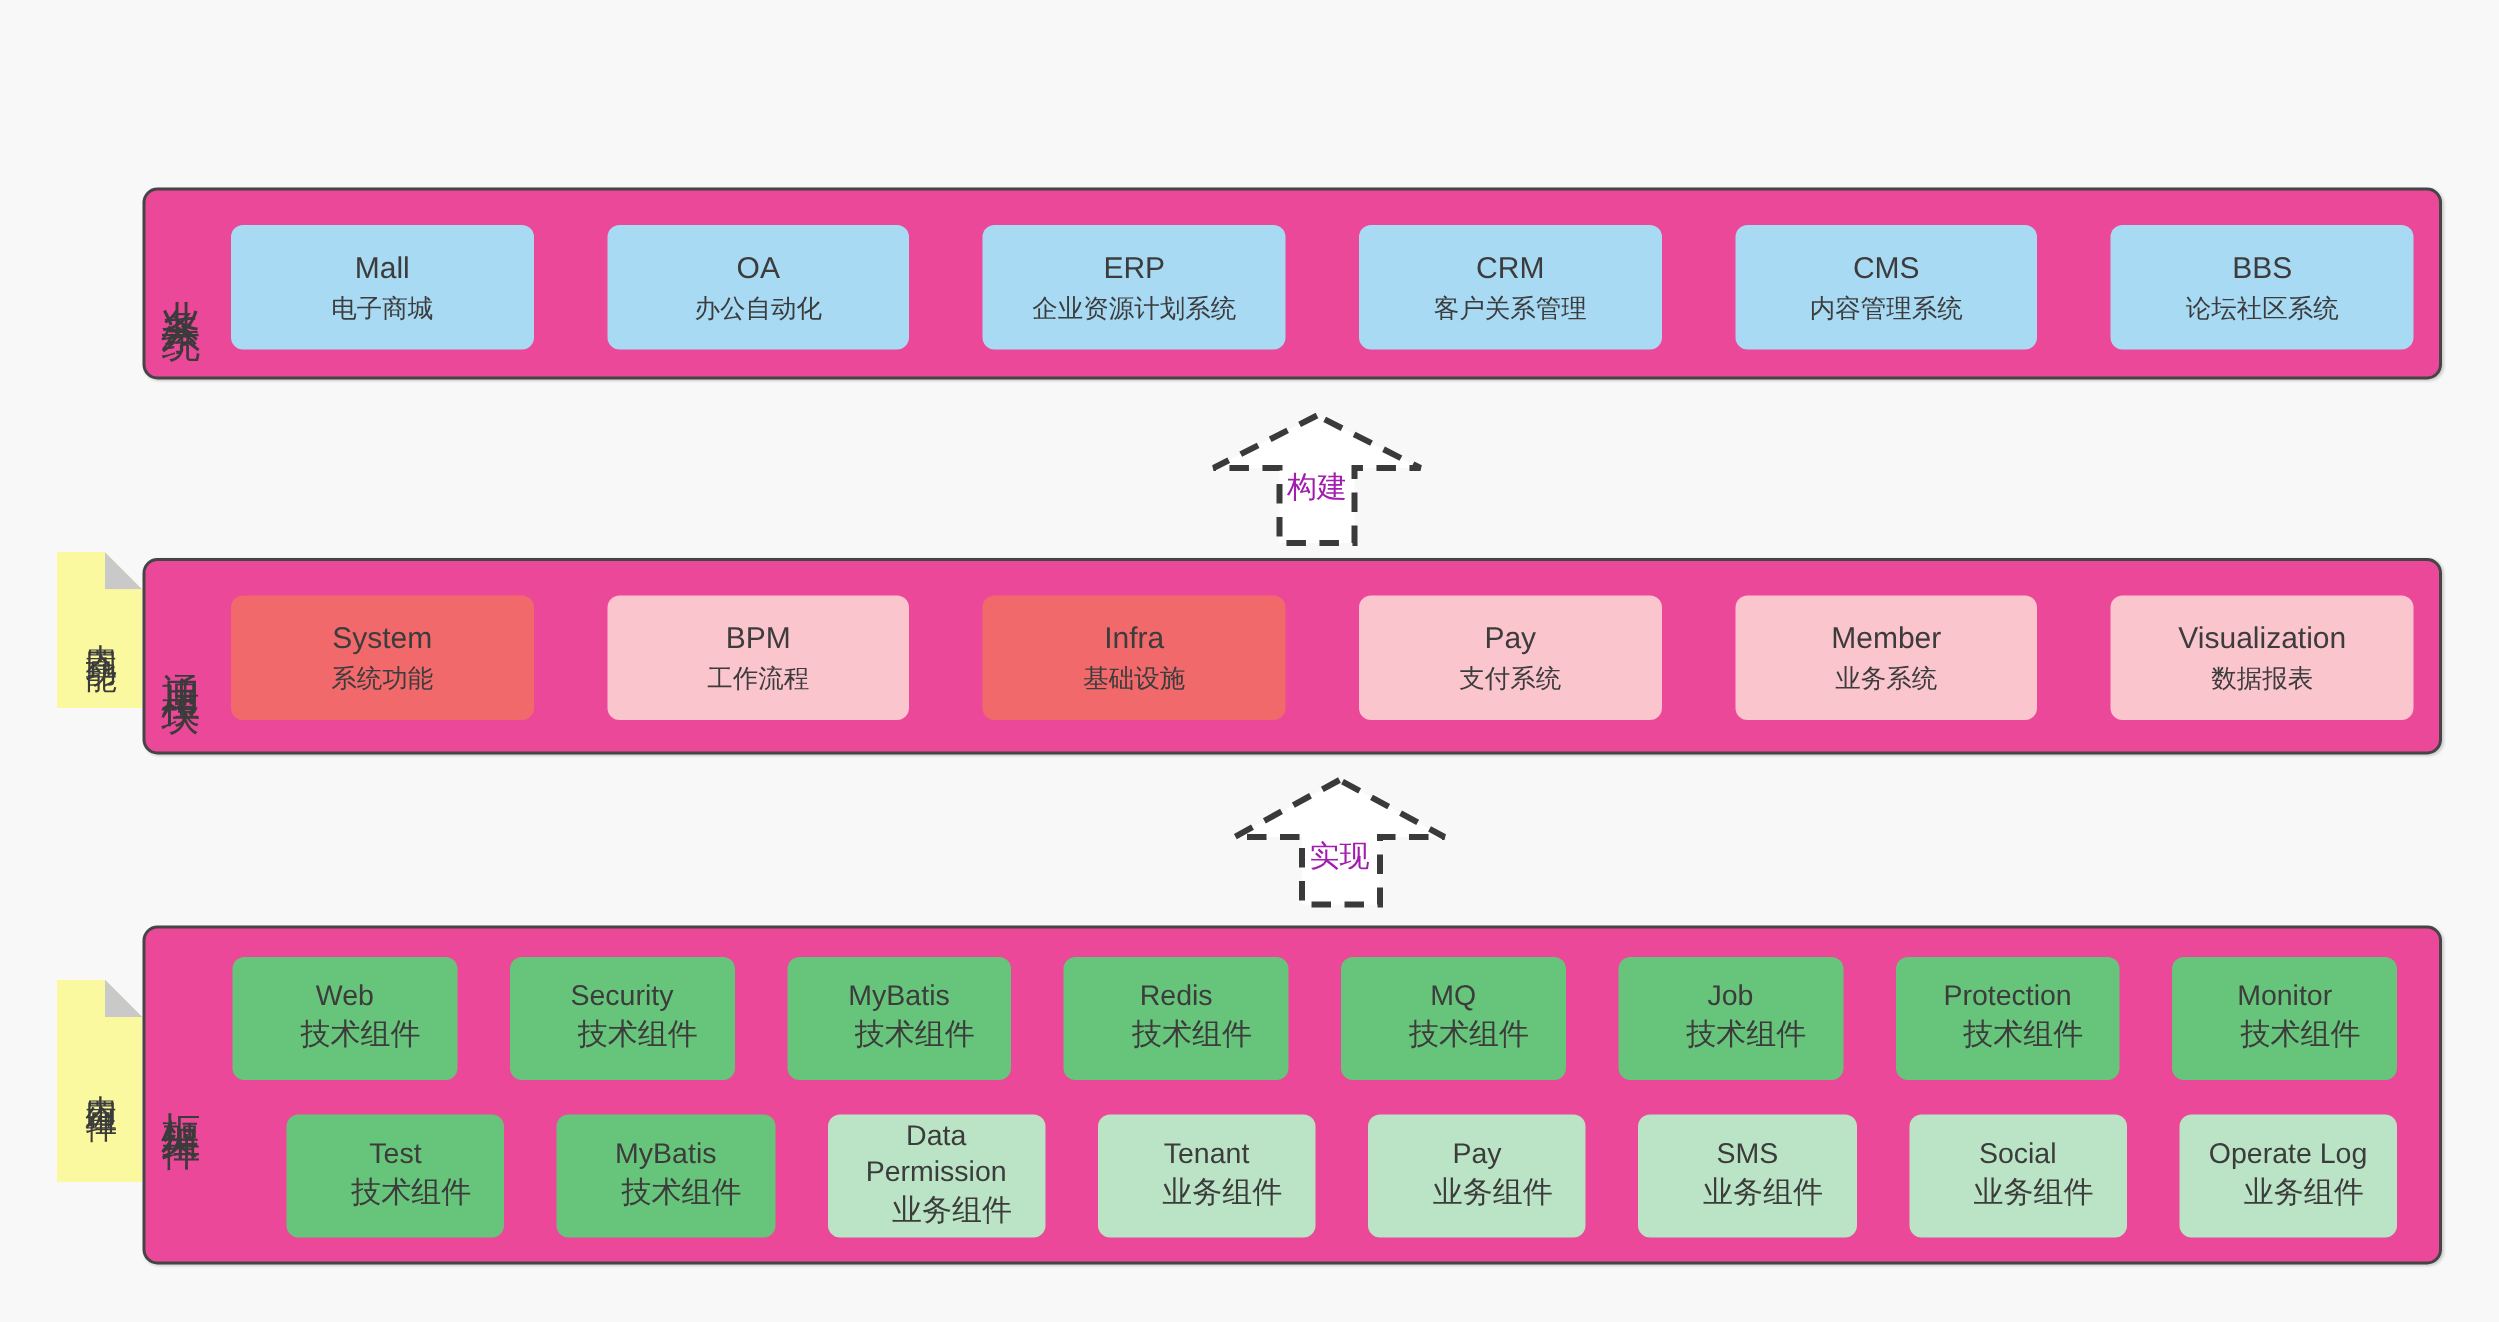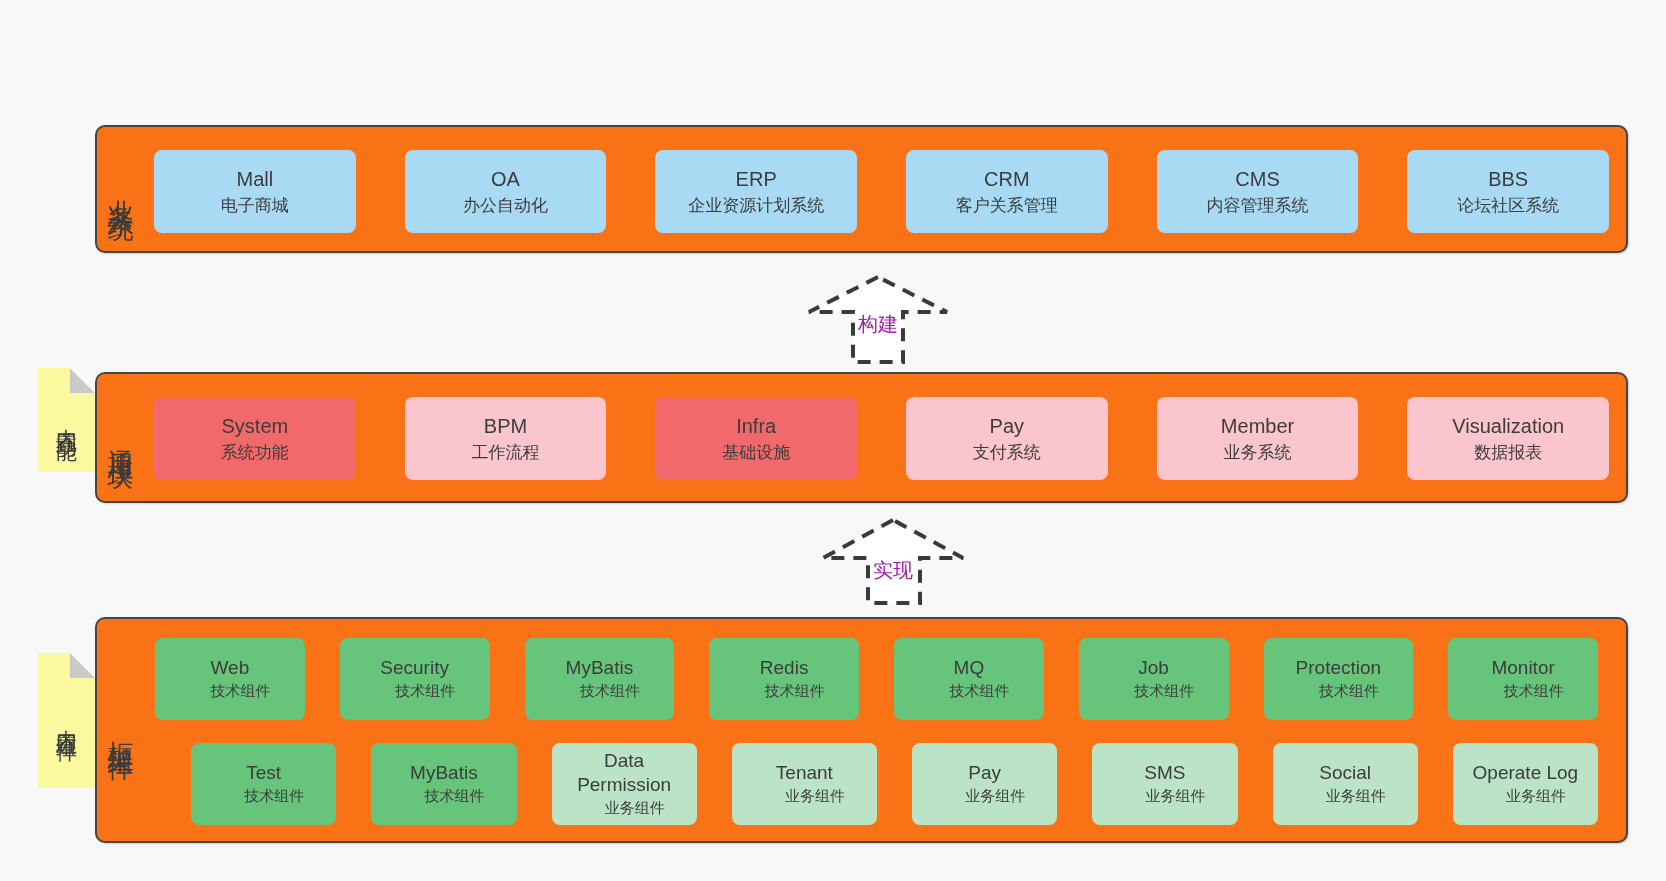--- a/index.html
+++ b/index.html
@@ -5,21 +5,21 @@
   html,body{margin:0;padding:0;}
   body{
     width:1666px;height:881px;position:relative;overflow:hidden;
     background:#f8f8f8;
     font-family:"Liberation Sans","DejaVu Sans",sans-serif;
     color:#3c3c3c;
   }
   
   .band{
     position:absolute;left:95px;width:1529px;
-    background:#f97316;border:2px solid #454545;border-radius:10px;
+    background:#ec4899;border:2px solid #454545;border-radius:10px;
     box-shadow:1px 1px 2px rgba(0,0,0,0.18);
   }
   #band-business{top:125px;height:124px;}
   #band-modules {top:372px;height:127px;}
   #band-components{top:617px;height:222px;}
   .side-label{
     position:absolute;left:7px;top:50%;transform:translateY(-50%);
     writing-mode:vertical-rl;text-orientation:upright;
     font-size:26px;letter-spacing:5px;color:#3b3b3b;white-space:nowrap;
   }
@@ -31,21 +31,21 @@
   #band-components .boxes.row1{top:19px;}
   #band-components .boxes.row2{top:124px;padding-left:36px;}
   .box{
     flex:1;border-radius:8px;
     display:flex;flex-direction:column;align-items:center;justify-content:center;
     text-align:center;line-height:1.42;padding:2px 4px;box-sizing:border-box;
   }
   .box .en{font-size:20px;}
   .box .zh{font-size:17px;}
   #band-components .box .en{font-size:19px;line-height:1.25;}
-  #band-components .box .zh{font-size:15px;line-height:1.45;margin-left:21px;}
+  #band-components .box .zh{font-size:20px;line-height:1.45;margin-left:21px;}
   .blue  {background:#a8daf4;}
   .red   {background:#f2696c;}
   .pink  {background:#fbc5cd;}
   .gdark {background:#67c57b;}
   .glight{background:#bae4c5;}
   
   .tab{
     position:absolute;left:38px;width:57px;background:#fbf9a0;
     clip-path:polygon(0 0,calc(100% - 25px) 0,100% 25px,100% 100%,0 100%);
   }

